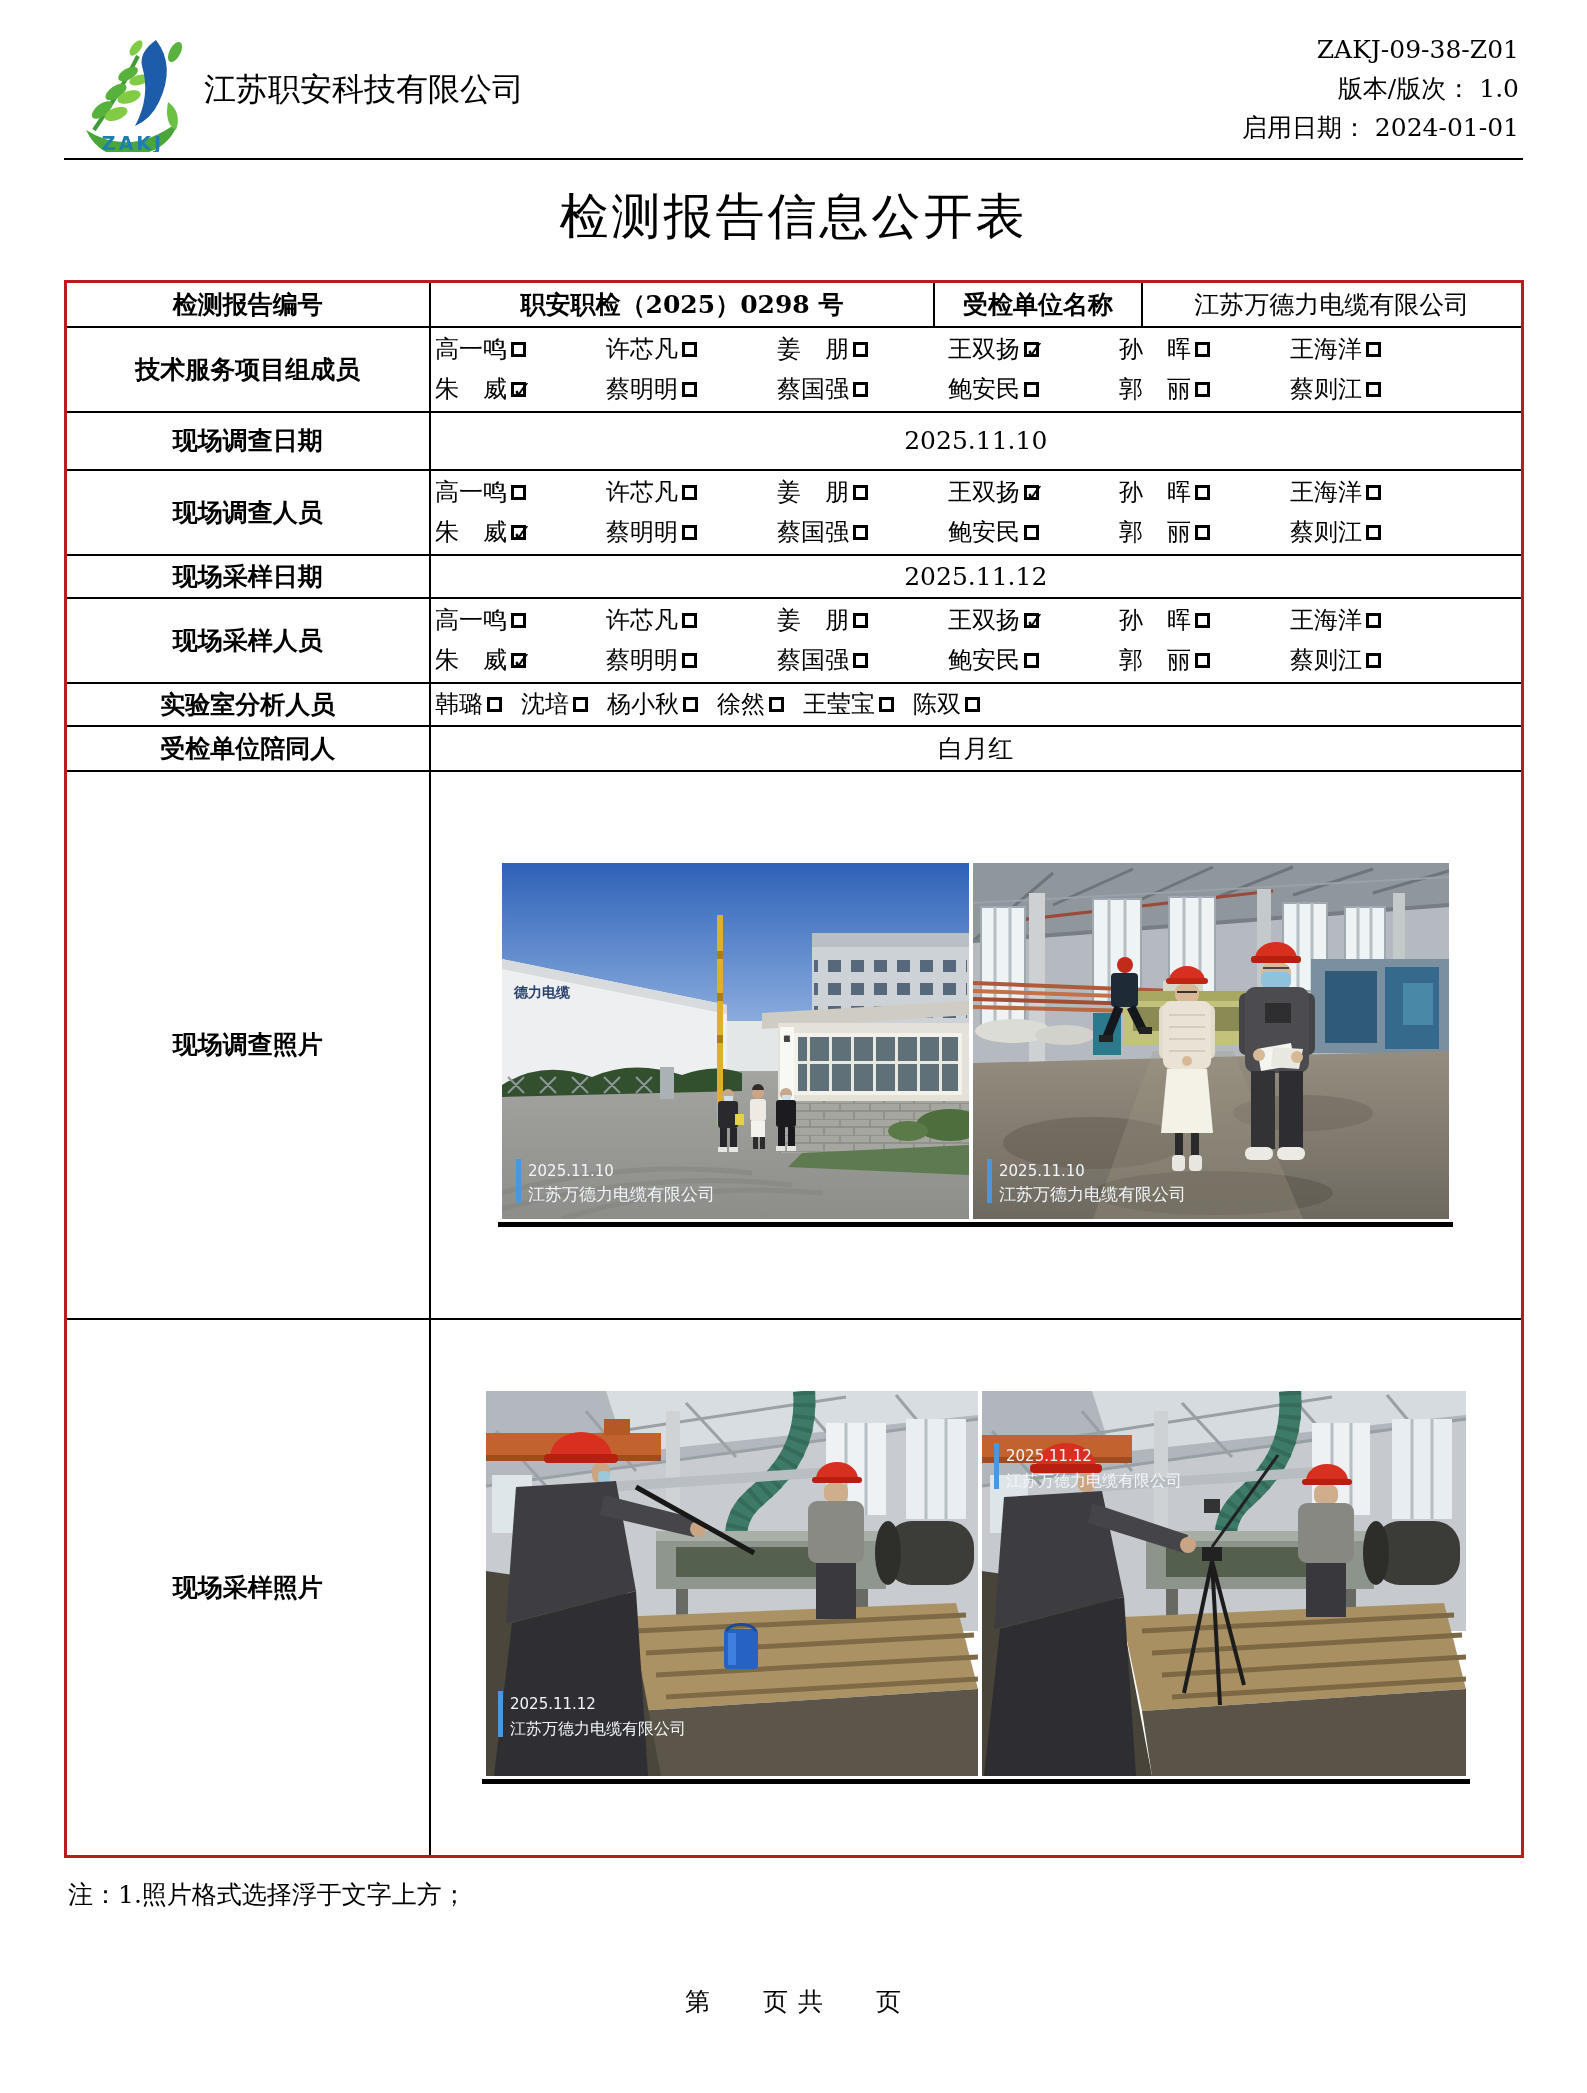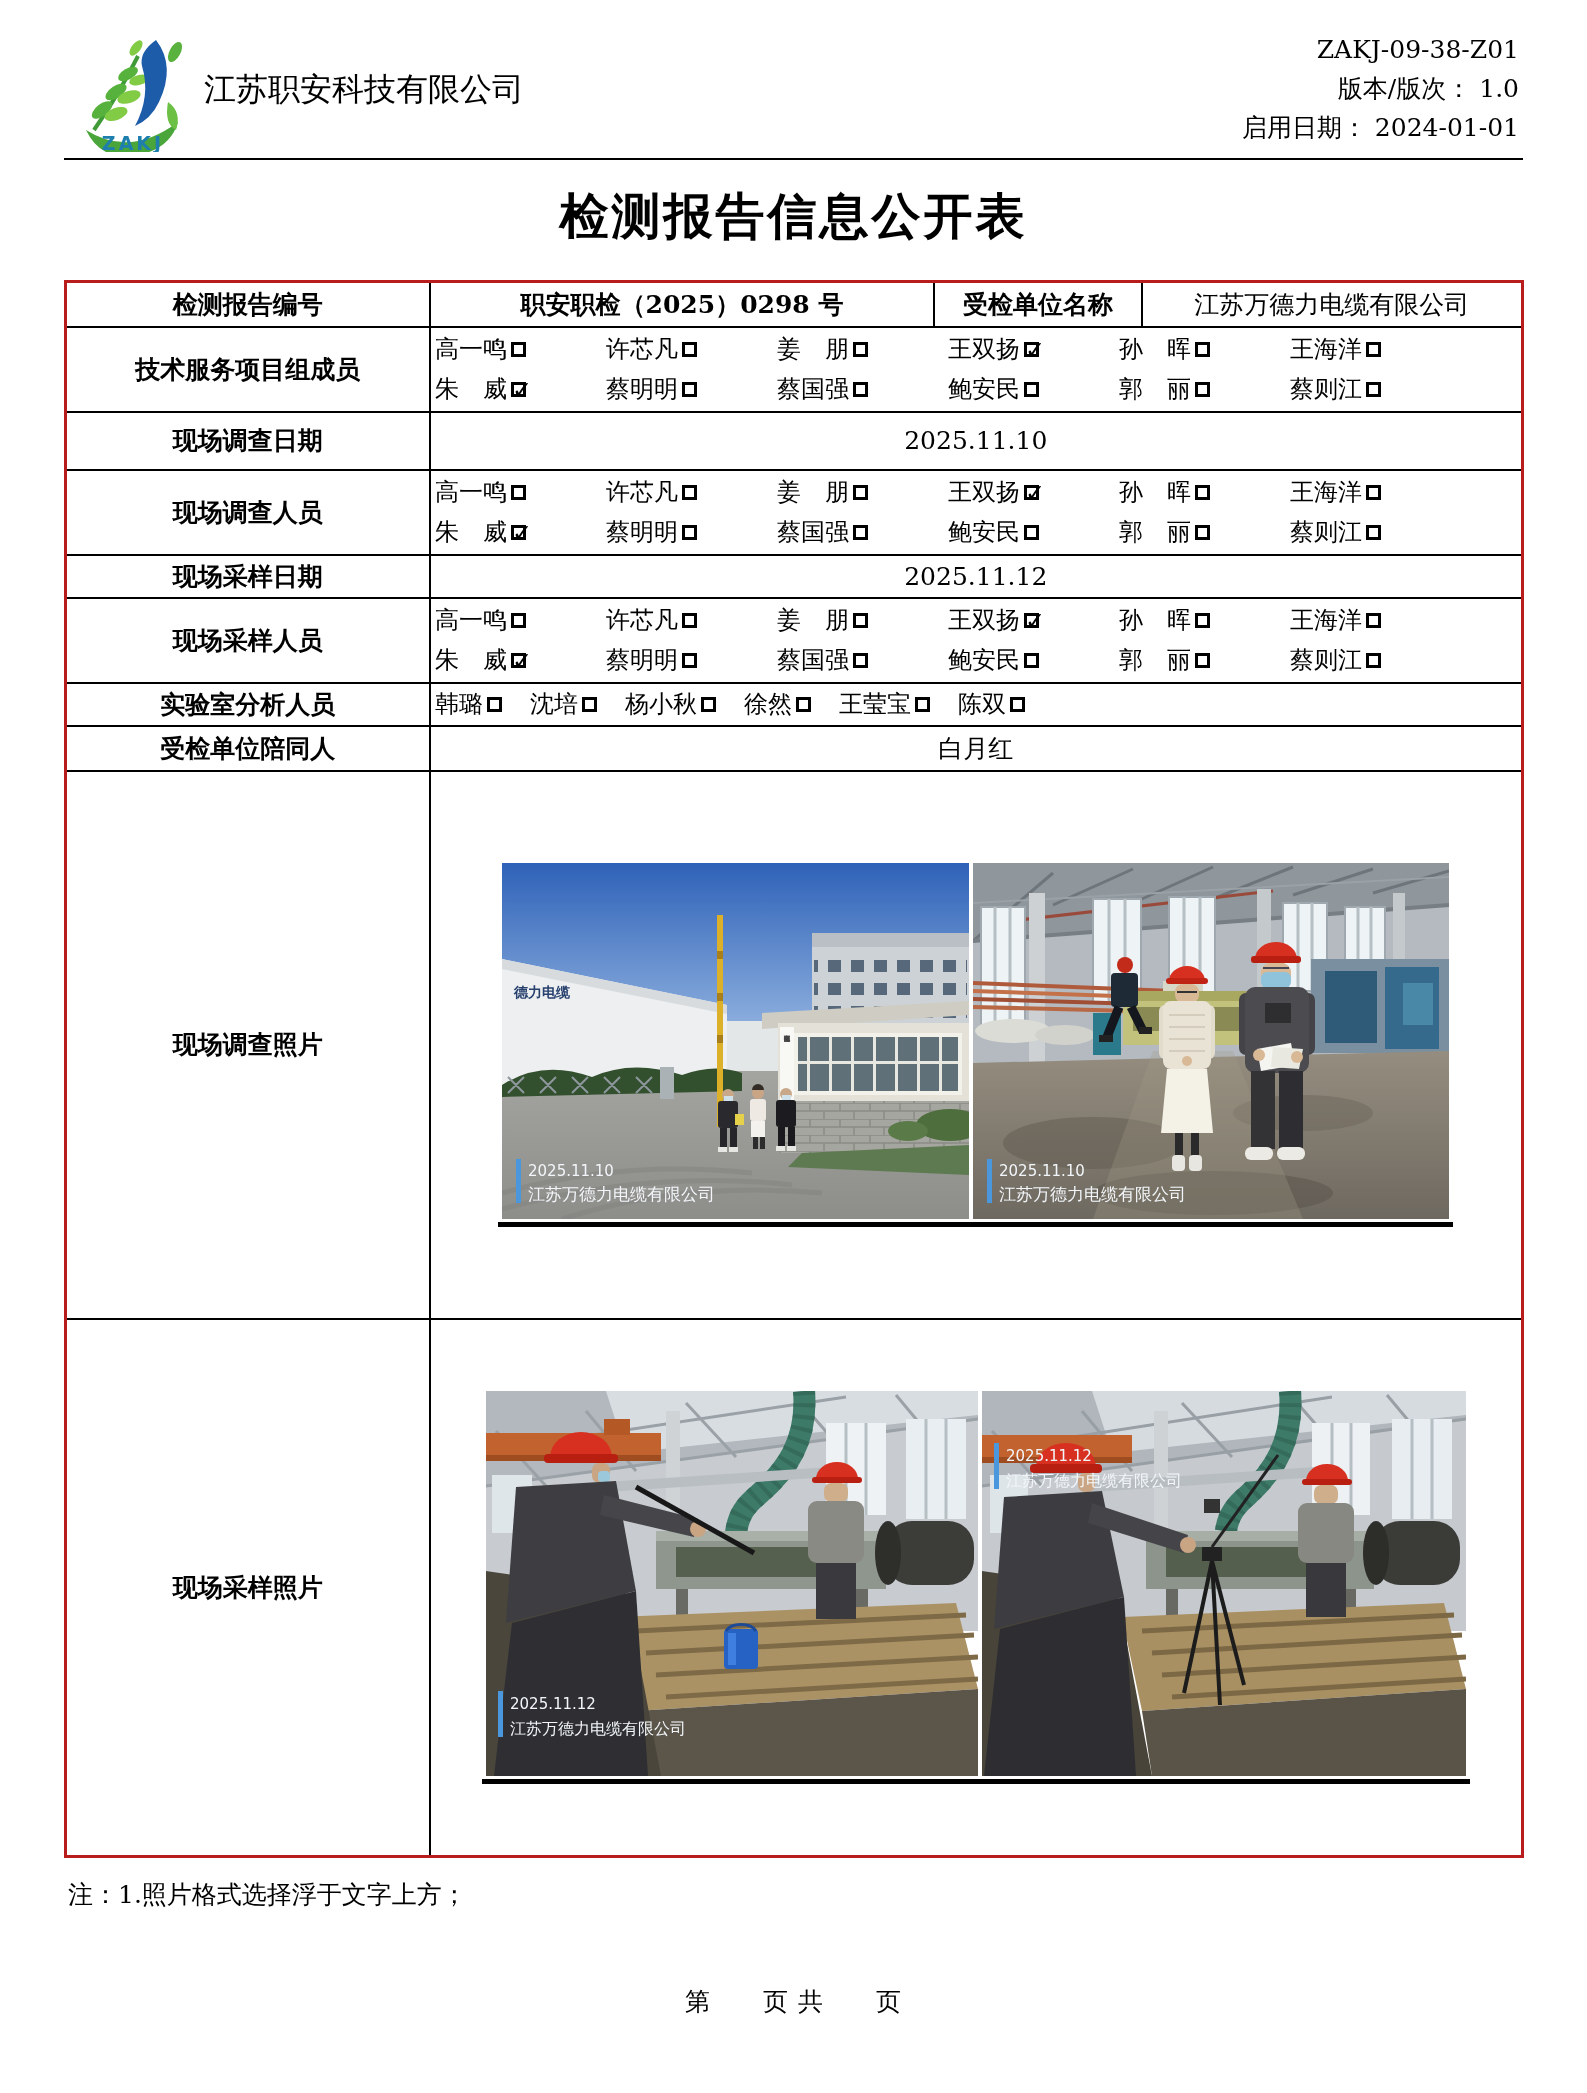--- a/index.html
+++ b/index.html
@@ -10,30 +10,30 @@
     position:relative; overflow:hidden;
   }
   
   .header { display:flex; justify-content:space-between; align-items:flex-start; padding:26px 66px 0 72px; }
   .brand { display:flex; align-items:center; }
   .logo { width:122px; height:126px; flex:none; }
   .company-name { font-size:32px; margin-left:10px; margin-top:2px; }
   .doc-meta { text-align:right; font-size:25px; line-height:39px; margin-top:4px; margin-right:2px; }
   .header-rule { border:none; border-top:2px solid #000; margin:6px 64px 0 64px; }
   
-  .page-title { text-align:center; font-size:49px; font-weight:bold; letter-spacing:3px; margin-top:24px; }
+  .page-title { text-align:center; font-size:49px; font-weight:normal; letter-spacing:3px; margin-top:24px; }
   
   .main-table { border-collapse:collapse; margin:30px auto 0 auto; width:1457px; table-layout:fixed; border:3px solid #b91c1c; }
   .main-table td { border:2px solid #000; font-size:25px; padding:0 4px; vertical-align:middle; }
   .lbl { font-weight:bold; text-align:center; }
   .val { text-align:center; }
   .bold { font-weight:bold; }
   .names-cell { padding:4px 2px 4px 10px; }
   .name-line { display:grid; grid-template-columns:repeat(6,171px); height:40px; align-items:center; }
-  .lab-line  { display:flex; gap:28px; height:40px; align-items:center; }
+  .lab-line  { display:flex; gap:19px; height:40px; align-items:center; }
   .name-item { display:inline-flex; align-items:center; font-size:24px; white-space:pre; }
   .cbx { display:inline-block; width:15px; height:15px; border:3px solid #000; margin-left:4px; position:relative; flex:none; }
   .cbx.checked::after {
     content:"✓"; position:absolute; left:-2px; top:-9px; font-size:24px; font-weight:bold;
     font-family:"DejaVu Sans",sans-serif; color:#000;
   }
   
   .photo-cell { text-align:center; }
   .photo-wrap { display:flex; flex-direction:column; align-items:center; }
   .photo-pair { display:flex; gap:4px; align-items:flex-end; }

